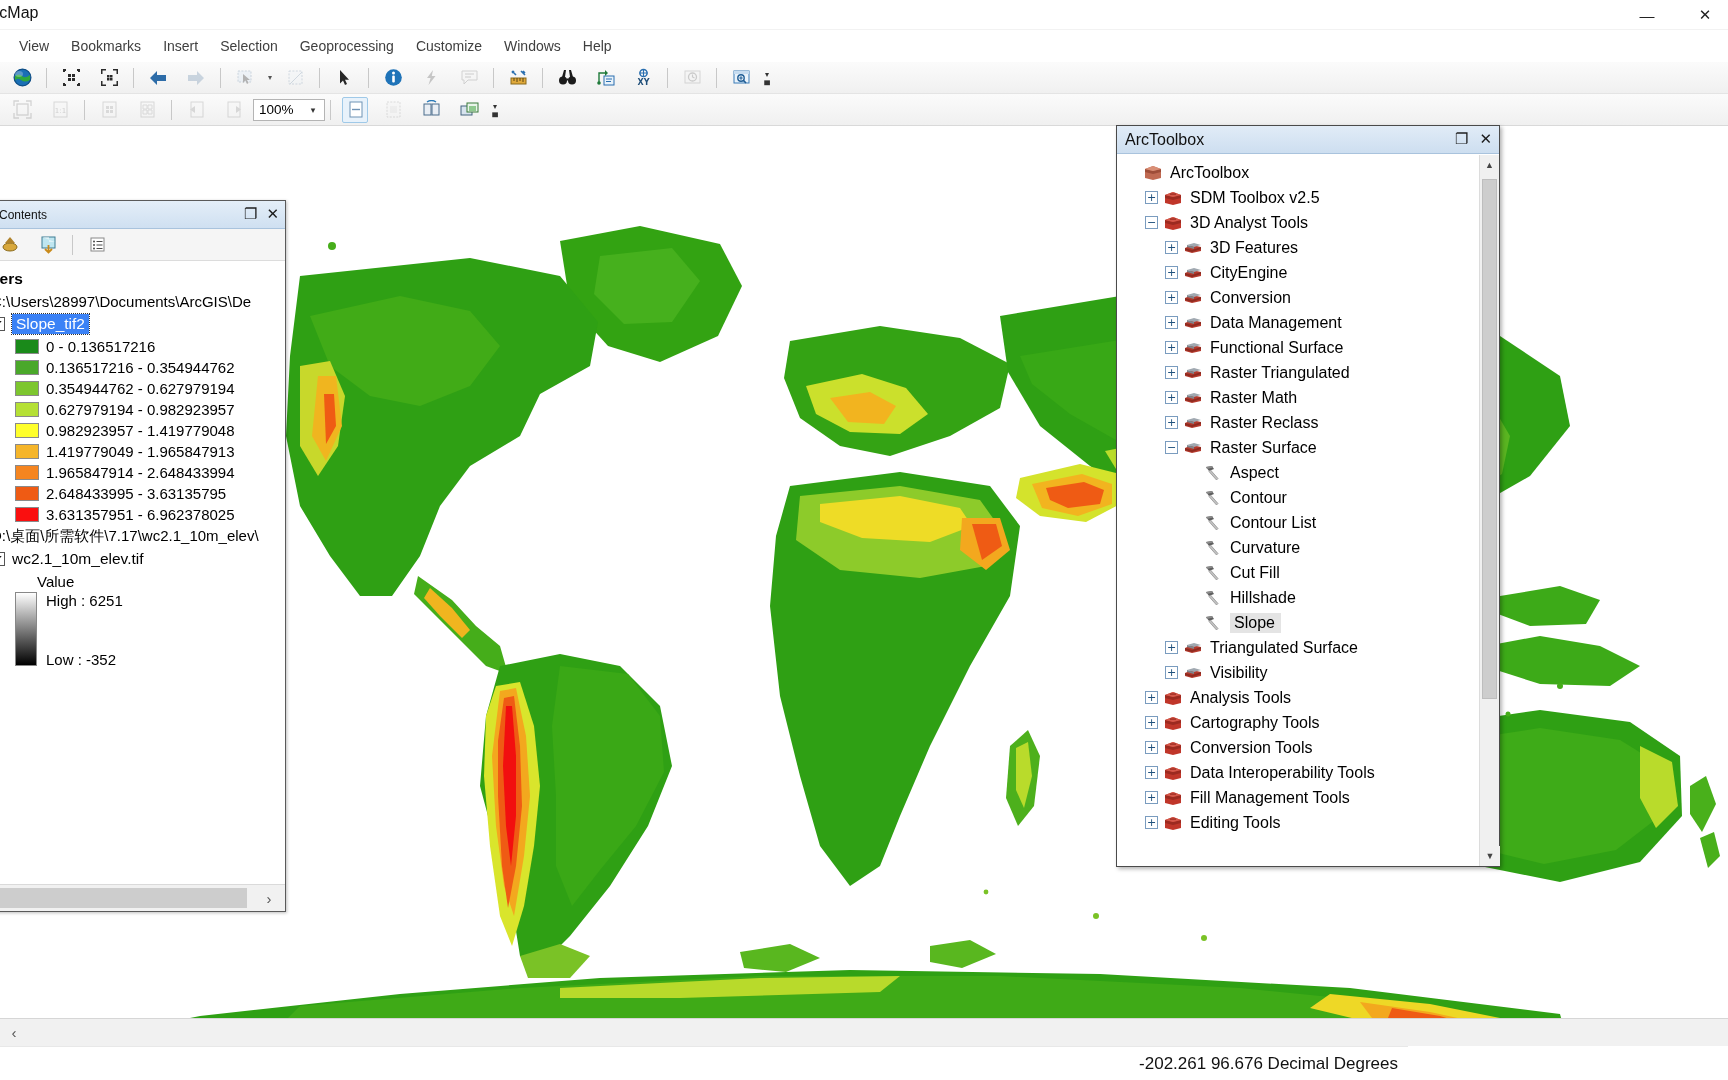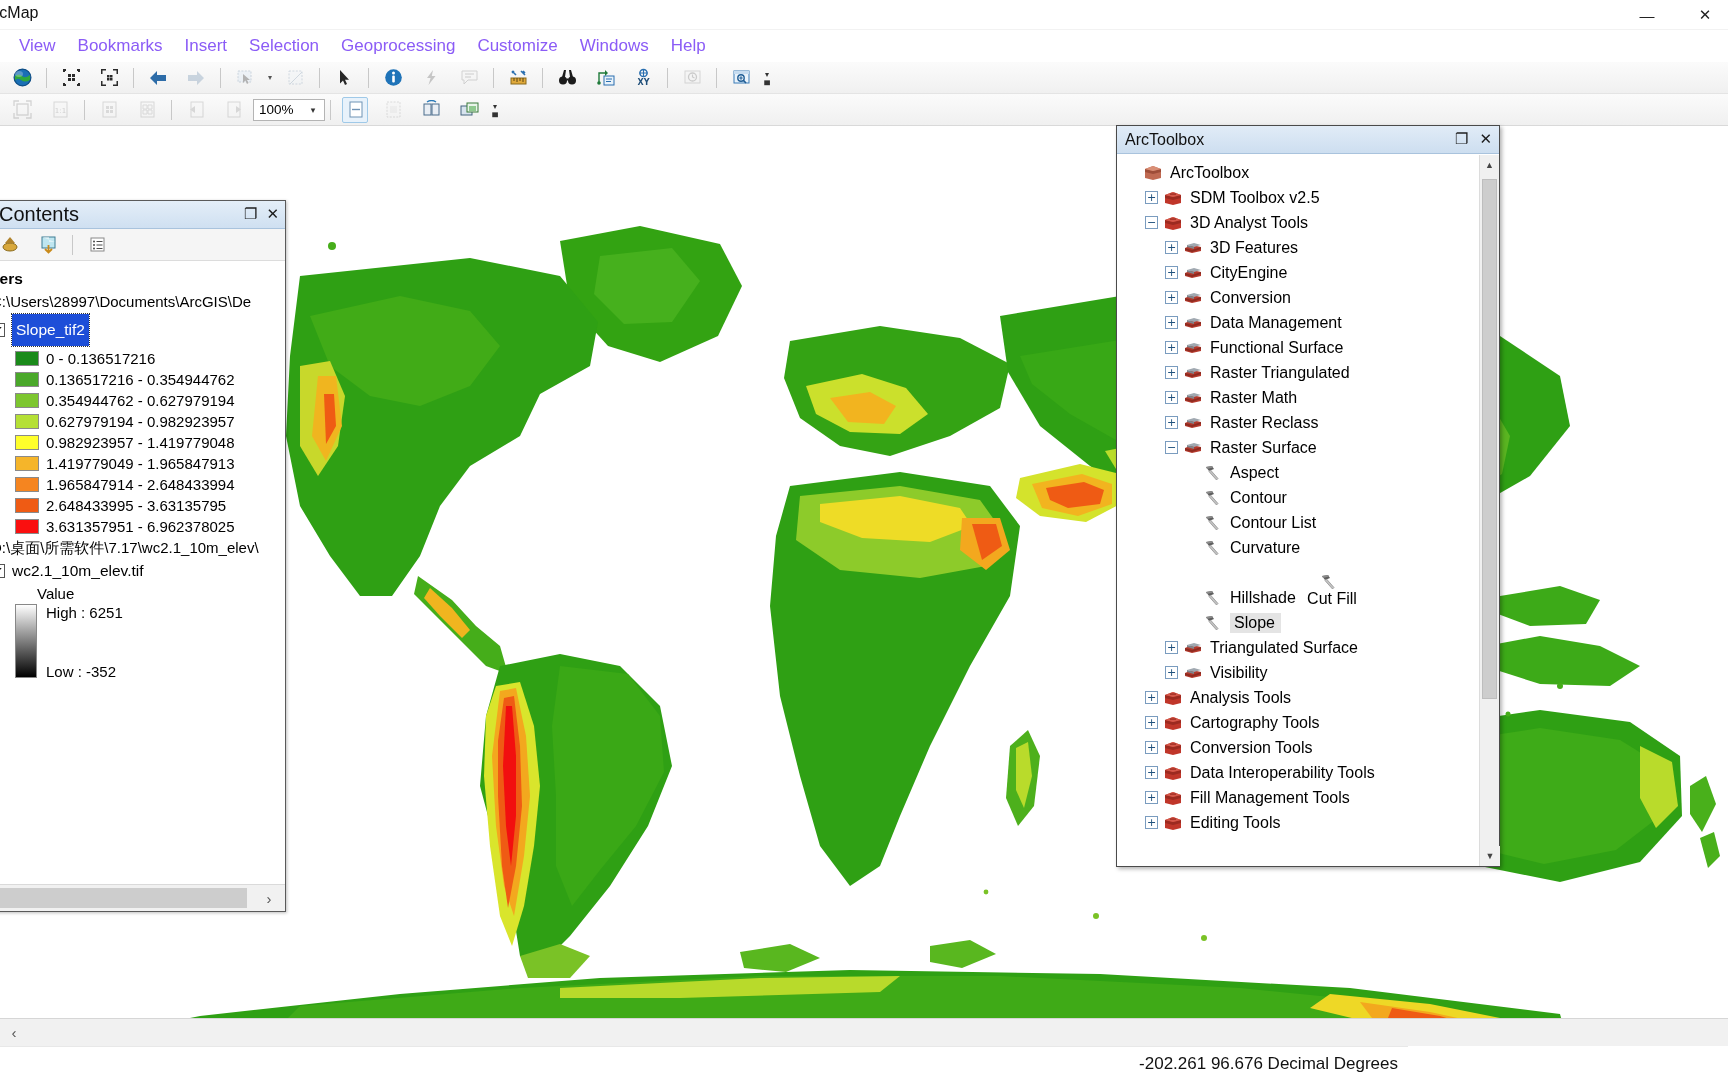--- a/index.html
+++ b/index.html
@@ -24,21 +24,21 @@
     display:flex; align-items:center; justify-content:center; color:#222; font-size:15px;}
   #win-close{ position:absolute; right:0px; top:0; width:46px; height:30px;
     display:flex; align-items:center; justify-content:center; color:#222; font-size:15px;}
 
   
   #menubar{
     position:absolute; left:0; top:30px; width:1728px; height:32px;
     background:#ffffff; display:flex; align-items:center; padding-left:8px;
   }
   #menubar .mi{
-    font-size:17px; color:#8b5cf6; padding:3px 11px; white-space:nowrap; cursor:default;
+    font-size:14px; color:#404040; padding:3px 11px; white-space:nowrap; cursor:default;
   }
 
   
   #toolbar1{
     position:absolute; left:0; top:62px; width:1728px; height:32px;
     background:linear-gradient(#fbfbfb,#f0f0f0); display:flex; align-items:center;
     padding-left:3px; border-bottom:1px solid #e4e4e4;
   }
   #toolbar2{
     position:absolute; left:0; top:94px; width:1728px; height:32px;
@@ -75,41 +75,41 @@
   
   #toc{
     position:absolute; left:-14px; top:200px; width:300px; height:712px;
     background:#ffffff; border:1px solid #5a5a5a; box-shadow:1px 1px 3px rgba(0,0,0,.25);
   }
   #toc-title{
     height:28px; background:linear-gradient(#e4eef8,#cfe0f1);
     display:flex; align-items:center; padding-left:12px; position:relative;
     border-bottom:1px solid #a9c3dd;
   }
-  #toc-title .t{ font-size:20px; color:#111; }
+  #toc-title .t{ font-size:12px; color:#111; }
   #toc-title .btns{ position:absolute; right:6px; top:3px; display:flex; gap:9px; }
   #toc-title .btns span{ font-size:15px; color:#1a1a1a; line-height:20px; }
   #toc-tools{
     height:32px; background:#f5f5f5; border-bottom:1px solid #dcdcdc;
     display:flex; align-items:center; padding-left:4px;
   }
   #toc-body{
     position:absolute; left:0; top:61px; right:0; bottom:28px; overflow:hidden;
     padding:6px 0 0 2px; font-size:15px; color:#000;
   }
   .toc-h{ font-weight:bold; font-size:15.5px; padding:2px 0 3px 2px; }
   .toc-path{ font-size:15px; padding:2px 0 2px 2px; white-space:nowrap; }
   .toc-layer{ display:flex; align-items:center; padding:2px 0 2px 2px; }
   .cb{
     width:14px; height:14px; border:1px solid #555; background:#fff; margin-right:7px;
     display:flex; align-items:center; justify-content:center; font-size:11px; color:#000;
     flex:0 0 auto;
   }
   .layer-name{ font-size:15.5px; }
-  .layer-name.sel{ background:#1d4ed8; color:#fff; padding:7px 4px;
+  .layer-name.sel{ background:#3b82f6; color:#fff; padding:1px 4px;
     outline:1px dotted #333; outline-offset:0px;}
   .legend-row{ display:flex; align-items:center; padding:2px 0 2px 26px; }
   .sw{ width:24px; height:15px; border:1px solid #8a8a8a; margin-right:7px; flex:0 0 auto; }
   .legend-lbl{ font-size:15px; white-space:nowrap; }
   .sub-lbl{ padding-left:48px; font-size:15px; padding-top:3px; }
   .ramp-wrap{ display:flex; padding-left:26px; padding-top:2px; }
   .ramp{ width:22px; height:74px; background:linear-gradient(#ffffff,#000000);
     border:1px solid #888; flex:0 0 auto;}
   .ramp-lbls{ margin-left:9px; height:76px; display:flex; flex-direction:column;
     justify-content:space-between; font-size:15px; }
@@ -765,21 +765,21 @@
       </div>
       <div class="tn" style="padding-left: 64px;">
         <span class="exp blank"></span>
         <span class="ico"><svg width="20" height="17" viewBox="0 0 20 17">
             <path d="M3 3 L9 2 L11 5 L6 7 Z" fill="#5e5e5e"></path>
             <path d="M3 3 L9 2 L10 3.6 L4 5 Z" fill="#8c8c8c"></path>
             <path d="M7.5 6 L15 14.5 L13.5 16 L6 7.6 Z" fill="#c3c3c3" stroke="#8a8a8a" stroke-width=".7"></path>
           </svg></span>
         <span class="lbl">Curvature</span>
       </div>
-      <div class="tn" style="padding-left: 64px; flex-direction: column;">
+      <div class="tn" style="padding-left: 64px;">
         <span class="exp blank"></span>
         <span class="ico"><svg width="20" height="17" viewBox="0 0 20 17">
             <path d="M3 3 L9 2 L11 5 L6 7 Z" fill="#5e5e5e"></path>
             <path d="M3 3 L9 2 L10 3.6 L4 5 Z" fill="#8c8c8c"></path>
             <path d="M7.5 6 L15 14.5 L13.5 16 L6 7.6 Z" fill="#c3c3c3" stroke="#8a8a8a" stroke-width=".7"></path>
           </svg></span>
         <span class="lbl">Cut Fill</span>
       </div>
       <div class="tn" style="padding-left: 64px;">
         <span class="exp blank"></span>

